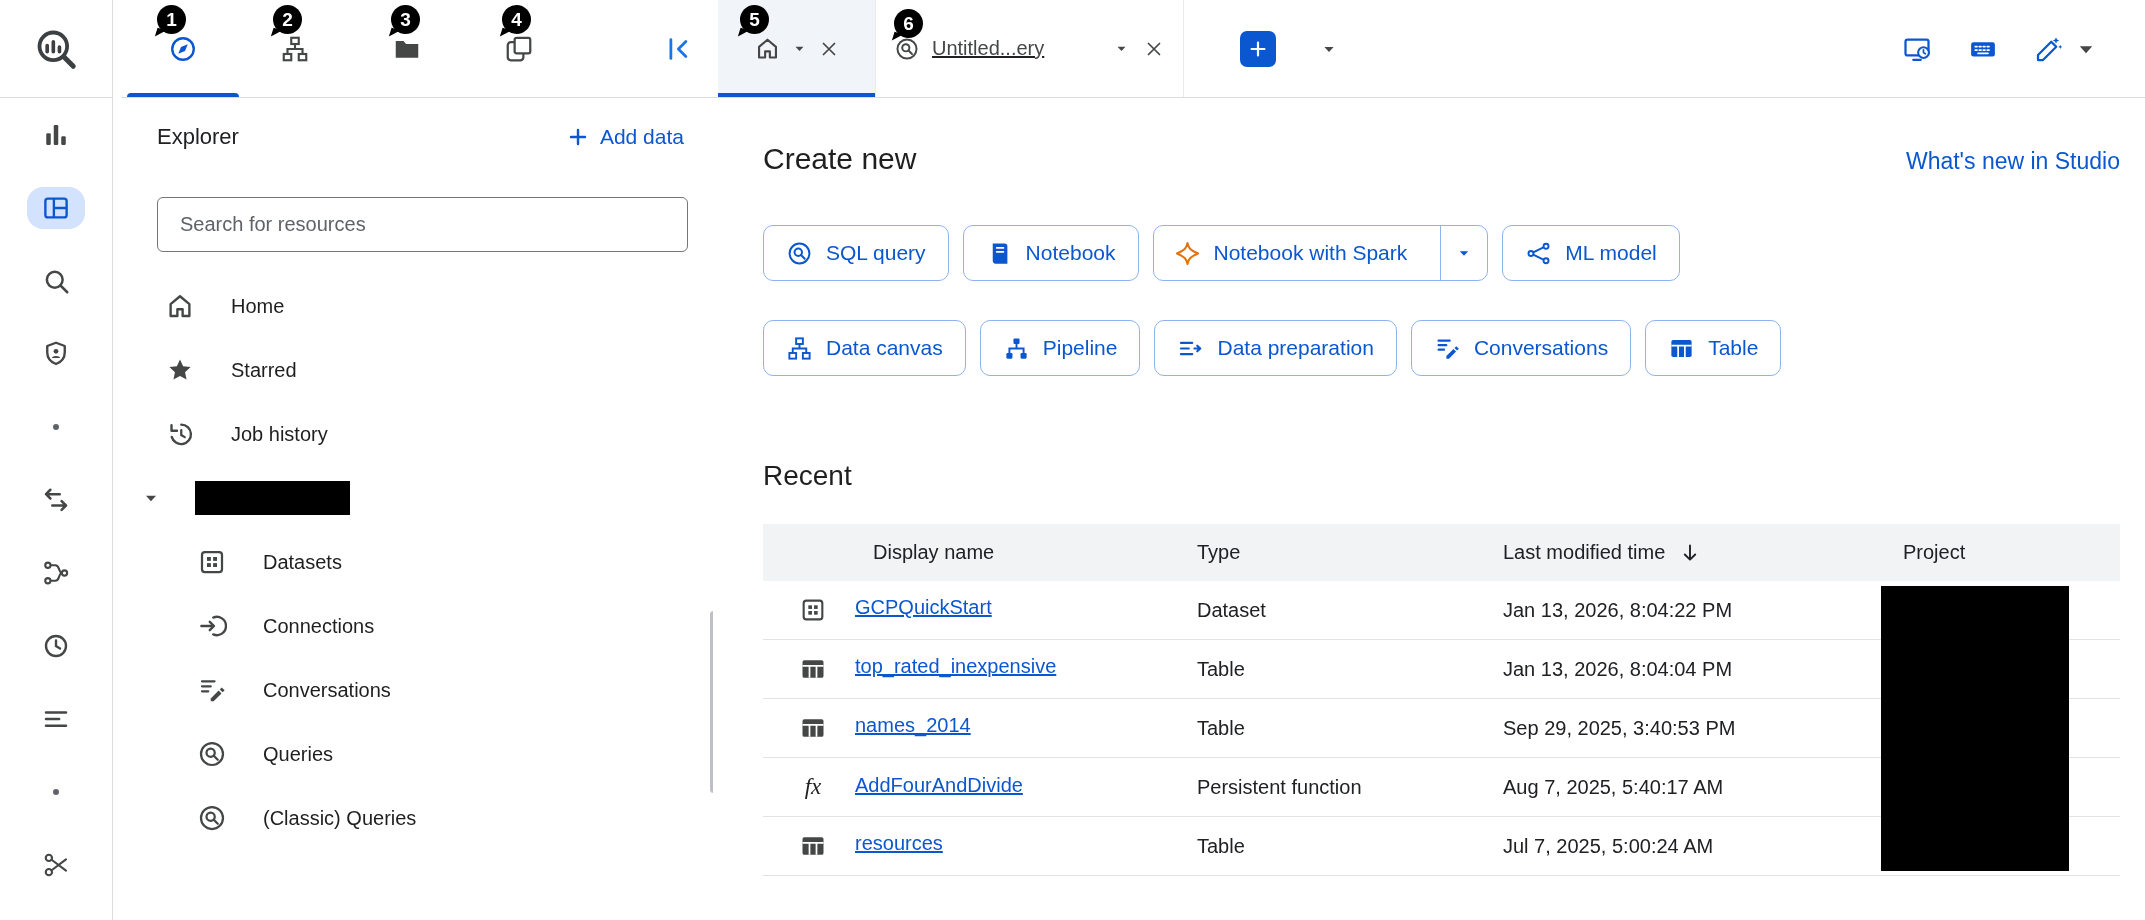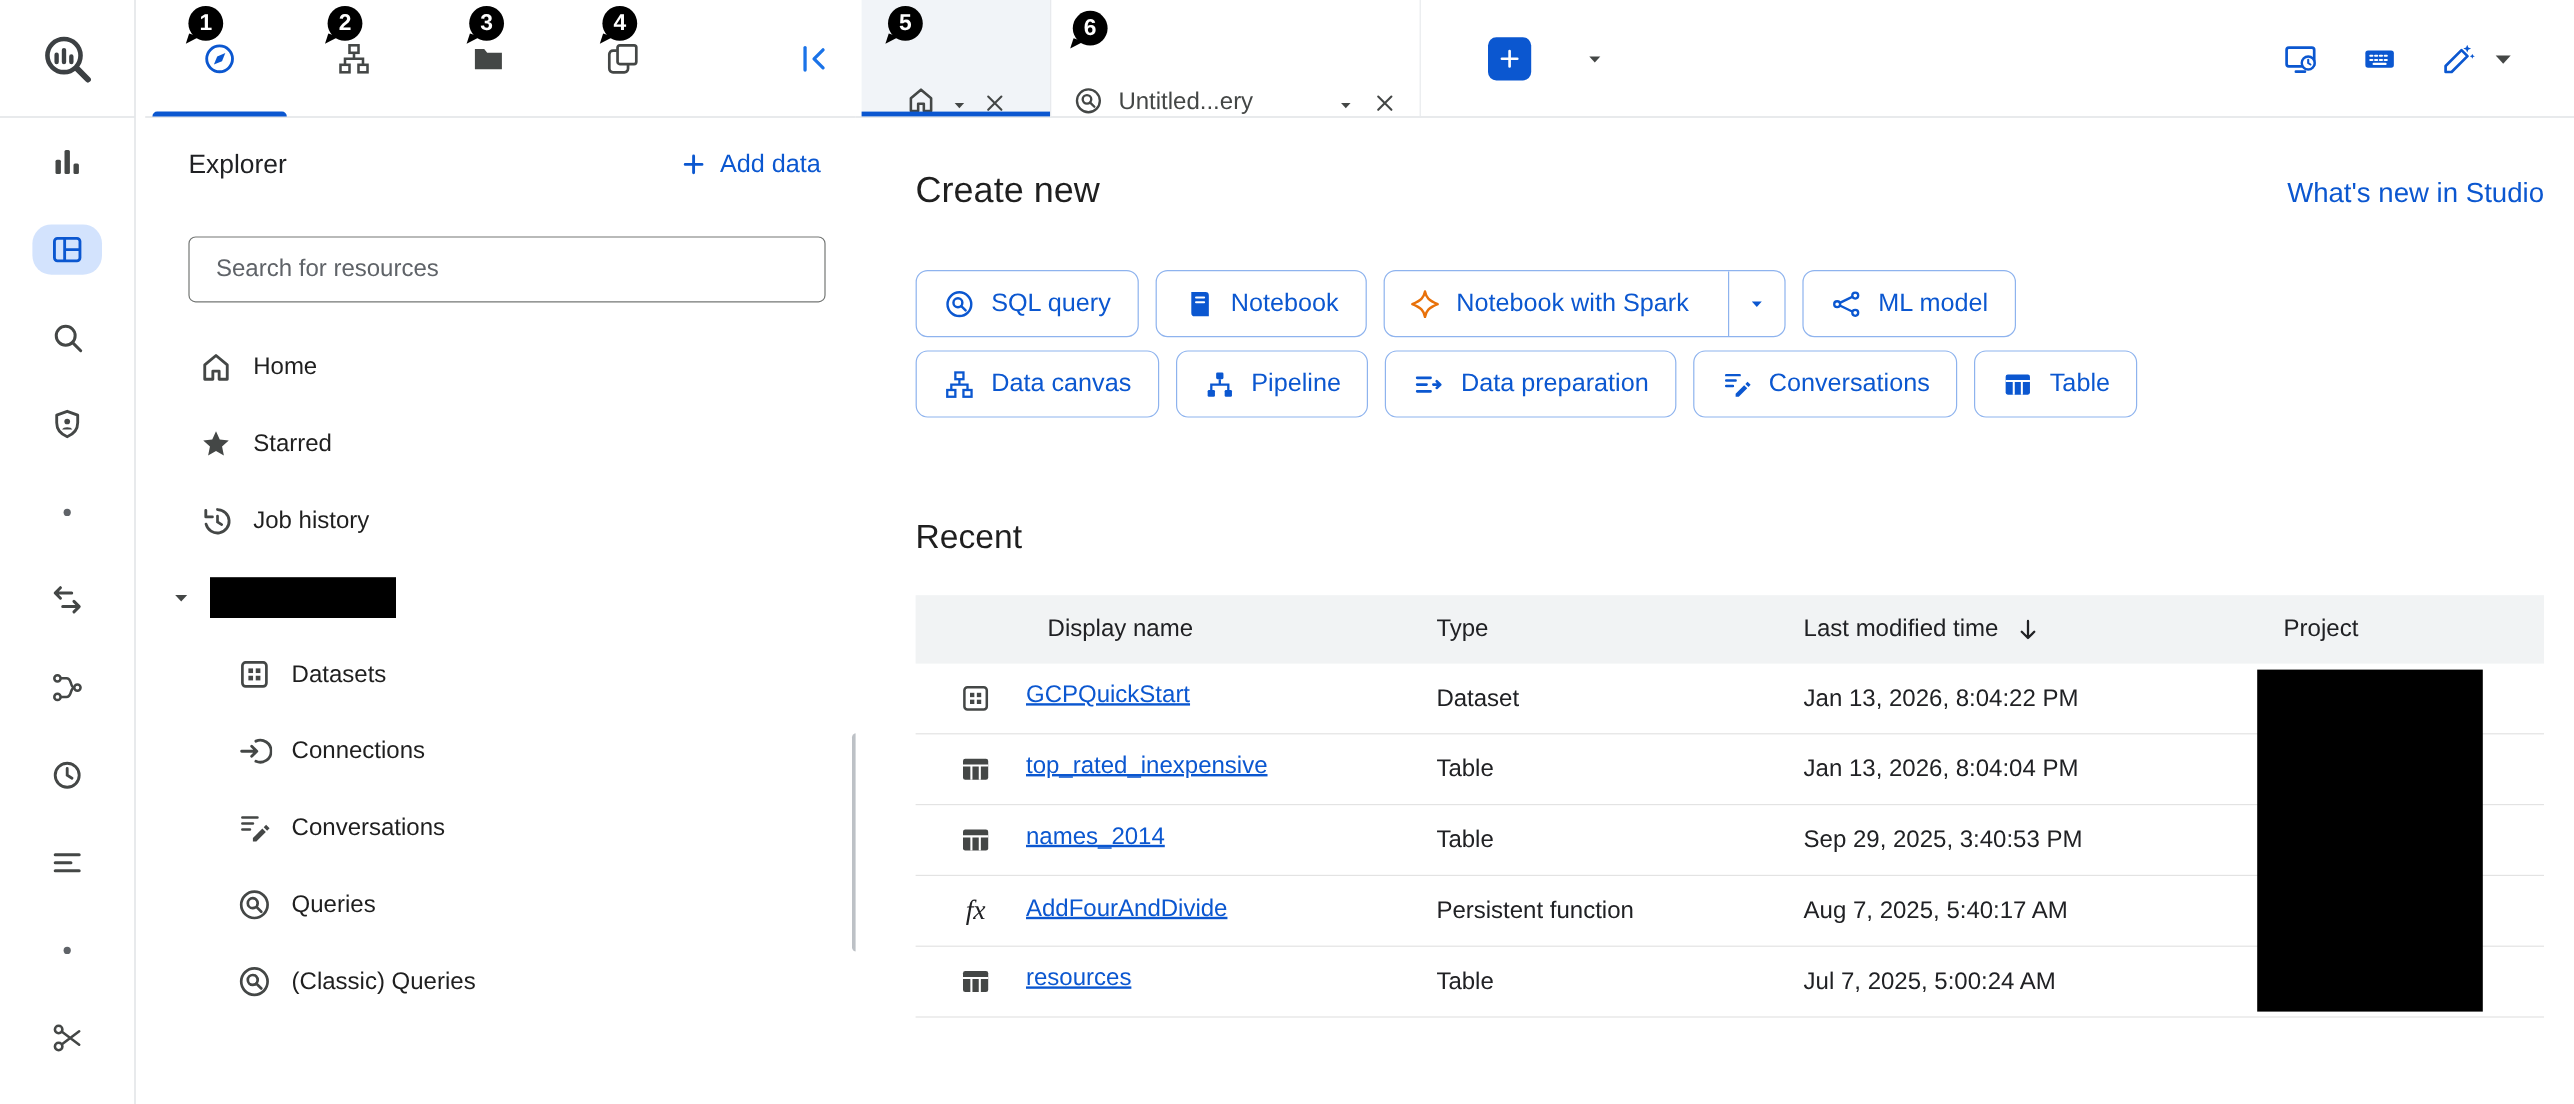--- a/index.html
+++ b/index.html
@@ -30,33 +30,33 @@
   .ex-collapse{margin-left:auto;margin-right:20px;align-self:center;color:#1a73e8;background:none;border:none;cursor:pointer;}
   .ex-collapse .ic{width:30px;height:30px;}
   .ex-head{display:flex;align-items:center;justify-content:space-between;padding:24px 36px 0 36px;}
   .ex-title{font-size:22px;font-weight:500;color:#202124;line-height:30px;}
   .add-data{display:flex;align-items:center;gap:10px;color:#0b57d0;font-size:21px;font-weight:500;background:none;border:none;cursor:pointer;padding:0;}
   .add-data .ic{width:24px;height:24px;}
   .search-box{margin:45px 32px 0 36px;height:55px;border:1px solid #747775;border-radius:6px;display:flex;align-items:center;padding:0 20px;box-sizing:border-box;}
   .search-input{border:none;outline:none;font-size:20px;width:100%;color:#a16207;font-family:inherit;background:transparent;}
   .search-input::placeholder{color:#5f6368;}
   .tree{margin-top:22px;}
-  .trow{height:64px;display:flex;align-items:center;padding-left:44px;cursor:pointer;}
+  .trow{height:64px;display:flex;align-items:center;padding-left:44px;cursor:pointer;gap:20px;}
   .t-ic{width:30px;height:30px;color:#444746;flex:none;}
   .t-label{margin-left:16px;font-size:20px;color:#1f1f1f;white-space:nowrap;}
   .trow.sub{padding-left:76px;}
   .trow.proj{padding-left:18px;}
   .caret-ic{width:24px;height:24px;color:#444746;flex:none;}
   .redact-proj{width:155px;height:34px;background:#000;margin-left:12px;}
   .scroll-thumb{position:absolute;top:611px;right:3px;width:7px;height:182px;background:#bdc1c6;border-radius:4px;cursor:pointer;}
 
   
   .main{position:absolute;left:713px;top:0;right:0;height:100%;background:#fff;}
   .tabstrip{height:97px;border-bottom:1px solid #dadce0;display:flex;align-items:center;}
-  .tab{height:100%;display:flex;align-items:flex-end;cursor:pointer;position:relative;box-sizing:border-box;}
+  .tab{height:100%;display:flex;align-items:center;cursor:pointer;position:relative;box-sizing:border-box;text-decoration:underline;}
   .tab-home{width:158px;margin-left:5px;background:#f1f4f8;justify-content:center;gap:9px;border-right:1px solid #e8eaed;}
   .tab-home::after{content:'';position:absolute;left:0;right:0;bottom:0;height:4px;background:#0b57d0;}
   .tab-query{width:308px;padding:0 18px;gap:12px;border-right:1px solid #e8eaed;}
   .tab-label{font-size:20px;color:#444746;flex:1;white-space:nowrap;overflow:hidden;}
   .tab .ic-home{width:27px;height:27px;color:#444746;}
   .tab .ic-query{width:26px;height:26px;color:#444746;}
   .ic-caret{width:19px;height:19px;color:#444746;}
   .ic-close{width:22px;height:22px;color:#444746;}
   .tab-close{background:none;border:none;padding:0;cursor:pointer;display:flex;}
   .add-tab{width:36px;height:36px;border-radius:7px;background:#0b57d0;color:#fff;border:none;margin-left:56px;display:flex;align-items:center;justify-content:center;cursor:pointer;flex:none;}
@@ -65,21 +65,21 @@
   .strip-caret .ic{width:22px;height:22px;}
   .strip-right{margin-left:auto;display:flex;align-items:center;gap:36px;padding-right:44px;}
   .tool-btn{background:none;border:none;color:#0b57d0;cursor:pointer;display:flex;align-items:center;gap:7px;padding:0;}
   .tool-btn .ic{width:30px;height:30px;}
   .tool-btn .ic-caret{color:#444746;}
 
   .content{padding:42px 25px 0 50px;}
   .content-head{display:flex;align-items:baseline;justify-content:space-between;}
   .create-title{font-size:30px;font-weight:400;margin:0;color:#1f1f1f;line-height:38px;}
   .whats-new{font-size:23px;font-weight:500;color:#0b57d0;cursor:pointer;text-decoration:none;}
-  .btn-rows{margin-top:47px;display:flex;flex-direction:column;gap:11px;}
+  .btn-rows{margin-top:47px;display:flex;flex-direction:column;gap:39px;}
   .btn-row{display:flex;gap:14px;}
   .cbtn{height:56px;display:flex;align-items:center;gap:13px;padding:0 22px;background:#fff;border:1px solid #8eb3ee;
         border-radius:10px;color:#0b57d0;font-size:21px;font-weight:500;cursor:pointer;box-sizing:border-box;}
   .cbtn .ic{width:27px;height:27px;}
   .cbtn .spark-ic{color:#e8710a;}
   .spark-btn{padding:0;overflow:hidden;}
   .spark-main{display:flex;align-items:center;gap:13px;padding:0 20px;height:100%;}
   .spark-caretzone{width:46px;height:100%;display:flex;align-items:center;justify-content:center;border-left:1px solid #8eb3ee;cursor:pointer;}
   .spark-caretzone .ic{width:20px;height:20px;}
 

